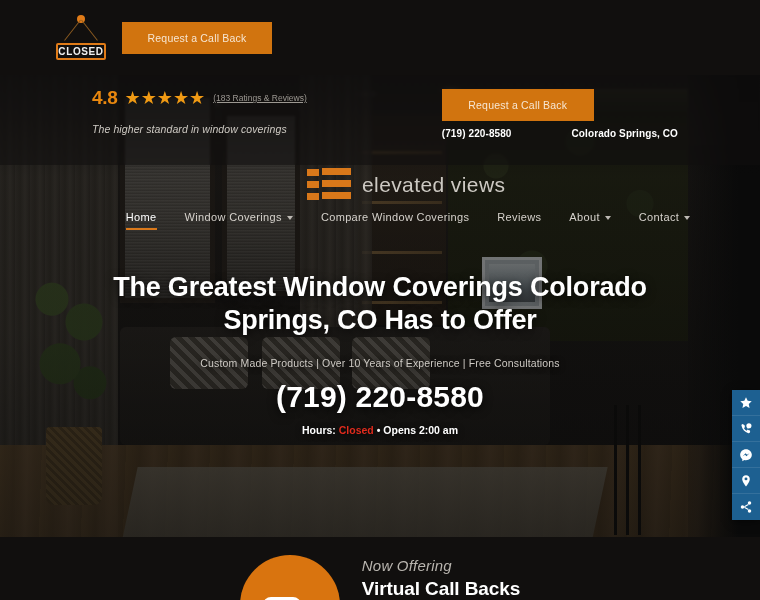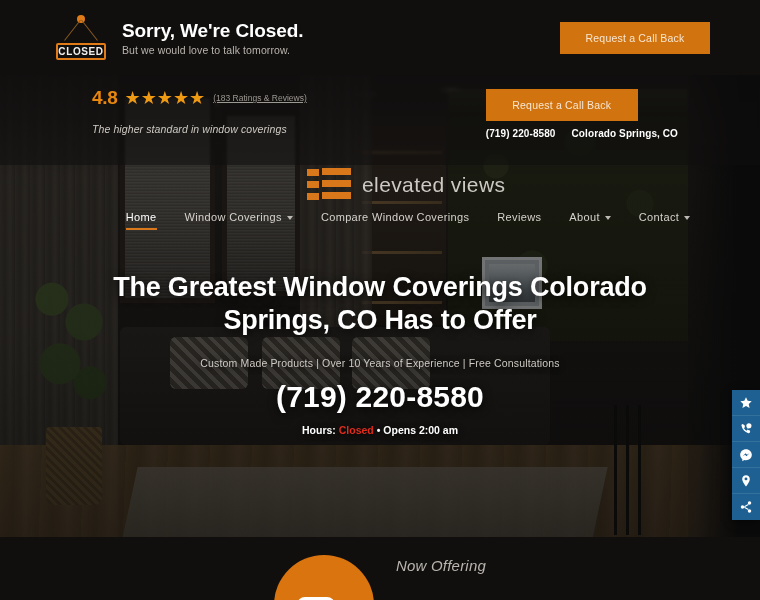--- a/index.html
+++ b/index.html
@@ -212,21 +212,21 @@
   .logo-text {
     color:#cdc9c3; font-size:21px; letter-spacing:0.4px; font-weight:300;
   }
 
   .hdr-right { position:absolute; right:82px; top:14px; text-align:center; }
   .hdr-right .btn-orange { width:152px; display:block; }
   .hdr-contact {
     margin-top:7px; display:flex; gap:16px; justify-content:center; align-items:center;
   }
   .hdr-phone { color:#ffffff; font-size:10px; font-weight:bold; letter-spacing:0.1px; cursor:pointer; }
-  .hdr-city  { color:#ffffff; font-size:10px; font-weight:bold; letter-spacing:0.1px; }
+  .hdr-city  { color:#ffffff; font-size:10px; font-weight:bold; letter-spacing:0.1px;margin-left:44px; }
 
   .nav {
     position:absolute; left:0; top:136px; width:760px;
     display:flex; justify-content:center; align-items:center; gap:0;margin-left:28px;
   }
   .nav-item {
     color:#d6d2cc; font-size:11px; letter-spacing:0.35px;
     padding:0 14px; cursor:pointer; position:relative;
     display:flex; align-items:center; gap:5px; white-space:nowrap;
   }
@@ -316,24 +316,20 @@
 
       <div class="closed-sign">
         <div class="closed-dot"></div>
         <div class="closed-rope-l"></div>
         <div class="closed-rope-r"></div>
         <div class="closed-box">
           <span>CLOSED</span>
         </div>
       </div>
 
-      <div class="topbar-text">
-        <div class="topbar-title">Sorry, We're Closed.</div>
-        <div class="topbar-sub">But we would love to talk tomorrow.</div>
-      </div>
 
       <div class="btn-orange">Request a Call Back</div>
     </div>
   </div>
 
   <div class="hero">
 
     <div class="hero-photo">
       <div class="room-base"></div>
       <div class="ceiling"></div>
@@ -477,17 +473,18 @@
   <div class="bottom">
     <div class="bottom-inner">
       <div class="vcb-circle">
         <div class="vcb-cam">
           <div class="vcb-body"></div>
 
         </div>
       </div>
       <div class="vcb-text">
         <div class="vcb-kicker">Now Offering</div>
+        <div class="vcb-title">Virtual Call Backs</div>
       </div>
     </div>
   </div>
 
 </div>
 
 </body></html>

